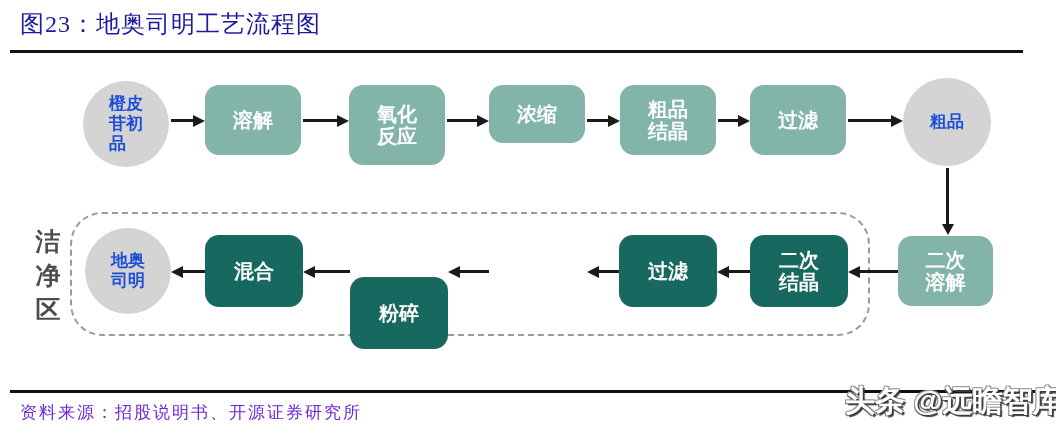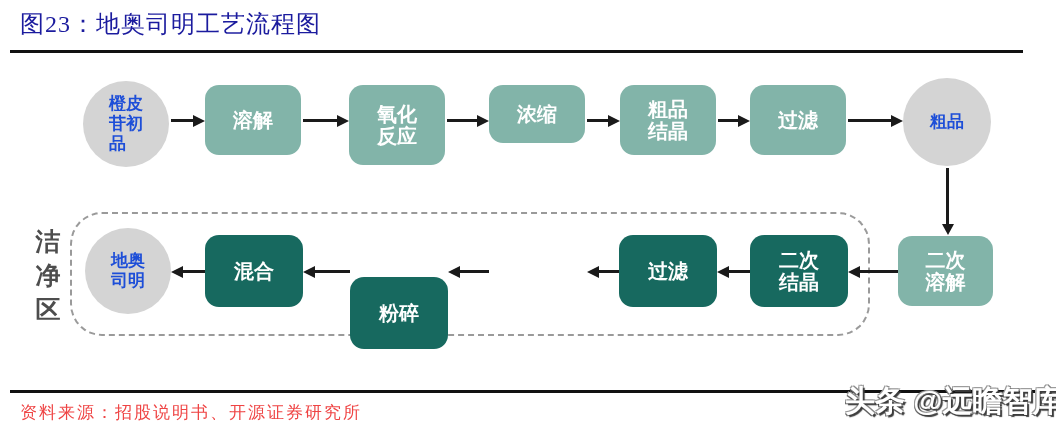--- a/index.html
+++ b/index.html
@@ -55,21 +55,21 @@
   }
   .arr-v{position:absolute;width:0;border-left:3px solid #1a1a1a;}
   .arr-v::after{
     content:'';position:absolute;bottom:-11px;left:-7.5px;
     border-top:11px solid #1a1a1a;border-left:6px solid transparent;border-right:6px solid transparent;
   }
 
   
   .source-text{
     left:20px;top:401px;
-    font-family:"Liberation Serif",serif;font-size:17px;color:#ef4444;
+    font-family:"Liberation Serif",serif;font-size:17px;color:#6d28d9;
     letter-spacing:2px;white-space:nowrap;
   }
   .watermark{
     left:845px;top:381px;
     font-size:30px;font-weight:bold;color:#ffffff;white-space:nowrap;
     text-shadow:2px 2px 1px #3c3c3c,-1px -1px 0 #9a9a9a,1px -1px 0 #8a8a8a,-1px 1px 0 #6a6a6a;
     z-index:5;
   }
 </style>
 </head>

